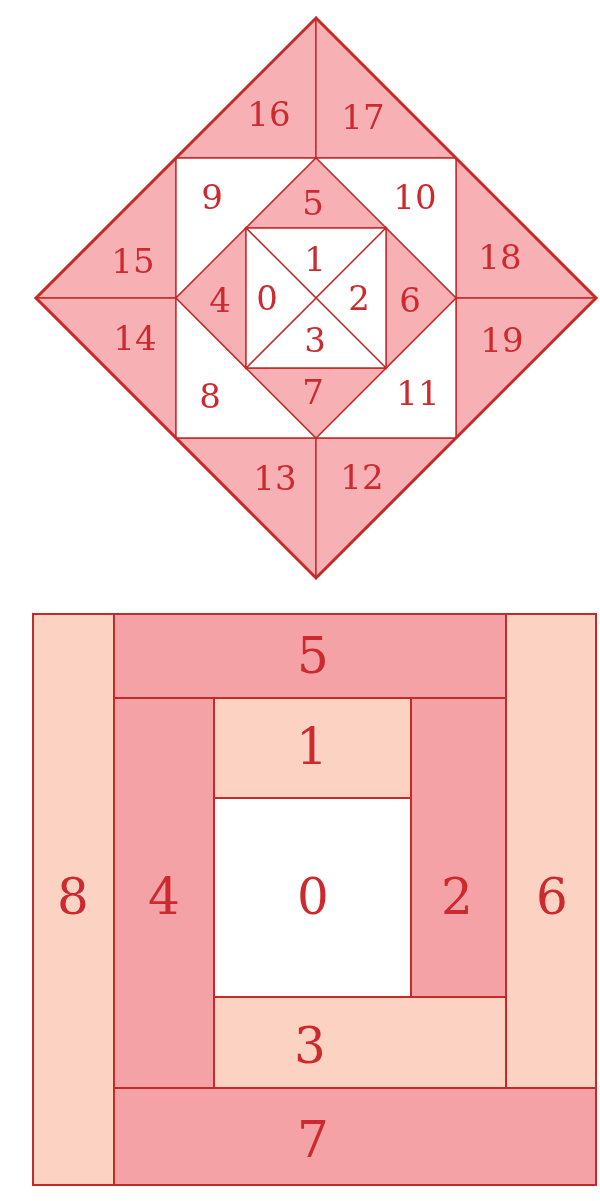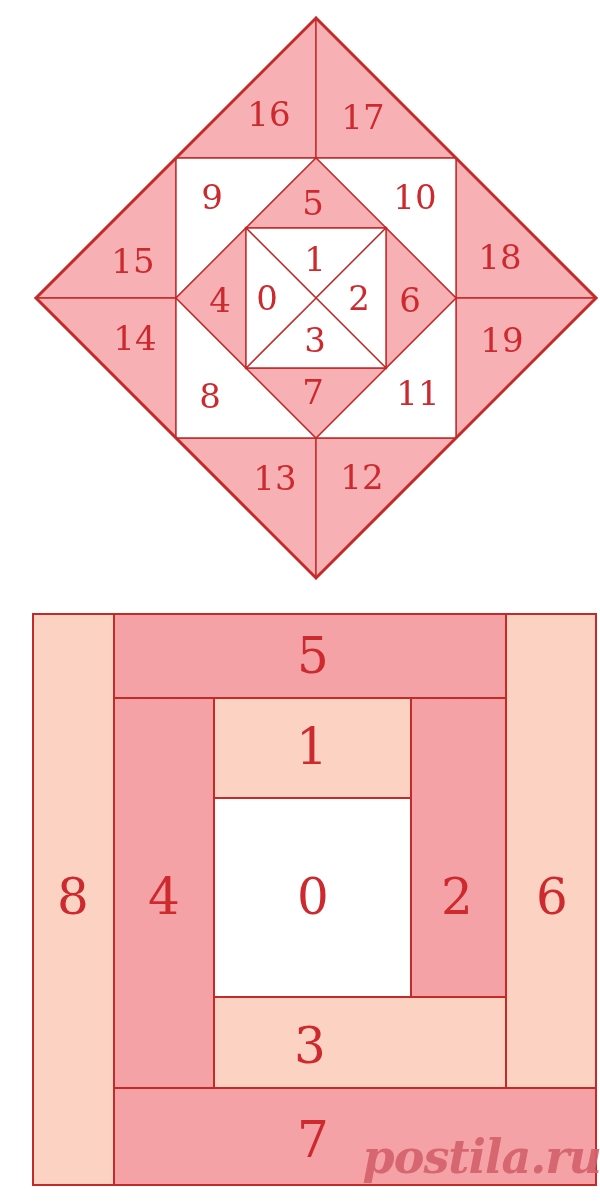--- a/index.html
+++ b/index.html
@@ -101,14 +101,13 @@
         <text x="297" y="656" text-anchor="middle" dominant-baseline="central" fill="#cc2a2e" font-size="50">5</text>
         <text x="536" y="897" text-anchor="middle" dominant-baseline="central" fill="#cc2a2e" font-size="50">6</text>
         <text x="297" y="1140" text-anchor="middle" dominant-baseline="central" fill="#cc2a2e" font-size="50">7</text>
         <text x="148" y="897" text-anchor="middle" dominant-baseline="central" fill="#cc2a2e" font-size="50">4</text>
         <text x="296" y="747" text-anchor="middle" dominant-baseline="central" fill="#cc2a2e" font-size="50">1</text>
         <text x="441" y="897" text-anchor="middle" dominant-baseline="central" fill="#cc2a2e" font-size="50">2</text>
         <text x="294" y="1046" text-anchor="middle" dominant-baseline="central" fill="#cc2a2e" font-size="50">3</text>
         <text x="297" y="897" text-anchor="middle" dominant-baseline="central" fill="#cc2a2e" font-size="50">0</text>
       </g>
     </svg>
-  <div class="watermark" style="color: rgb(212, 97, 108);">postila.ru</div>
 </div>
 
 </body></html>

